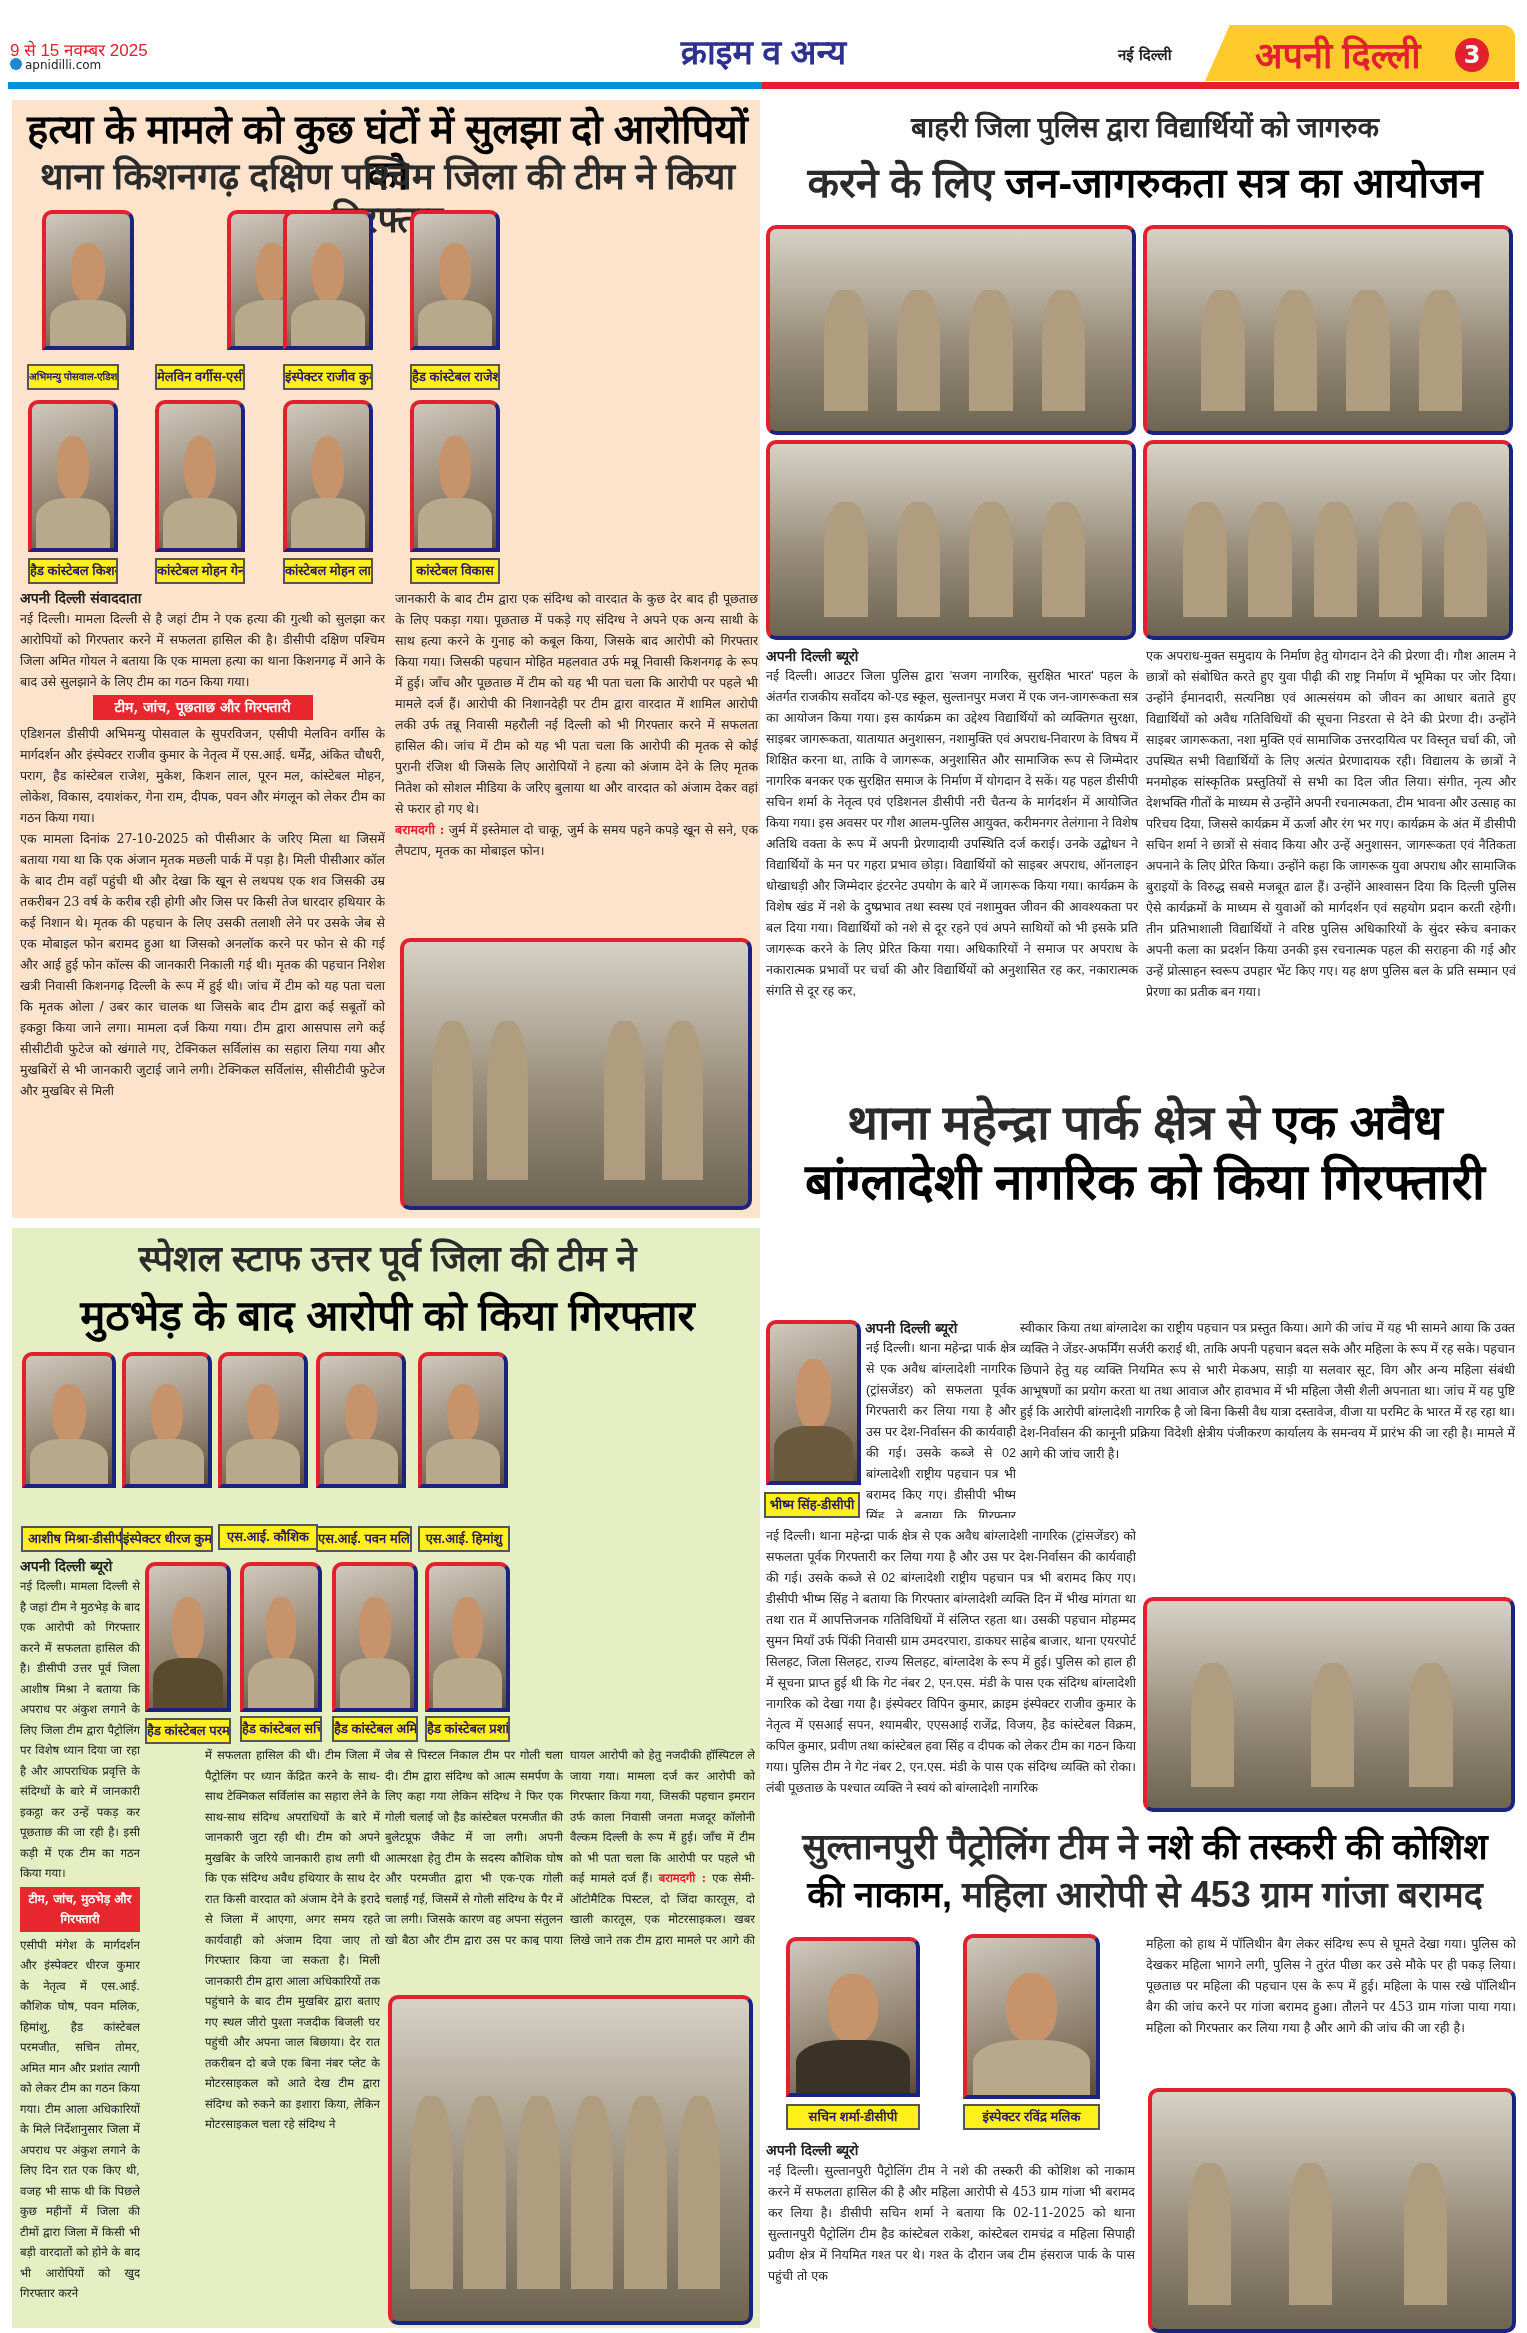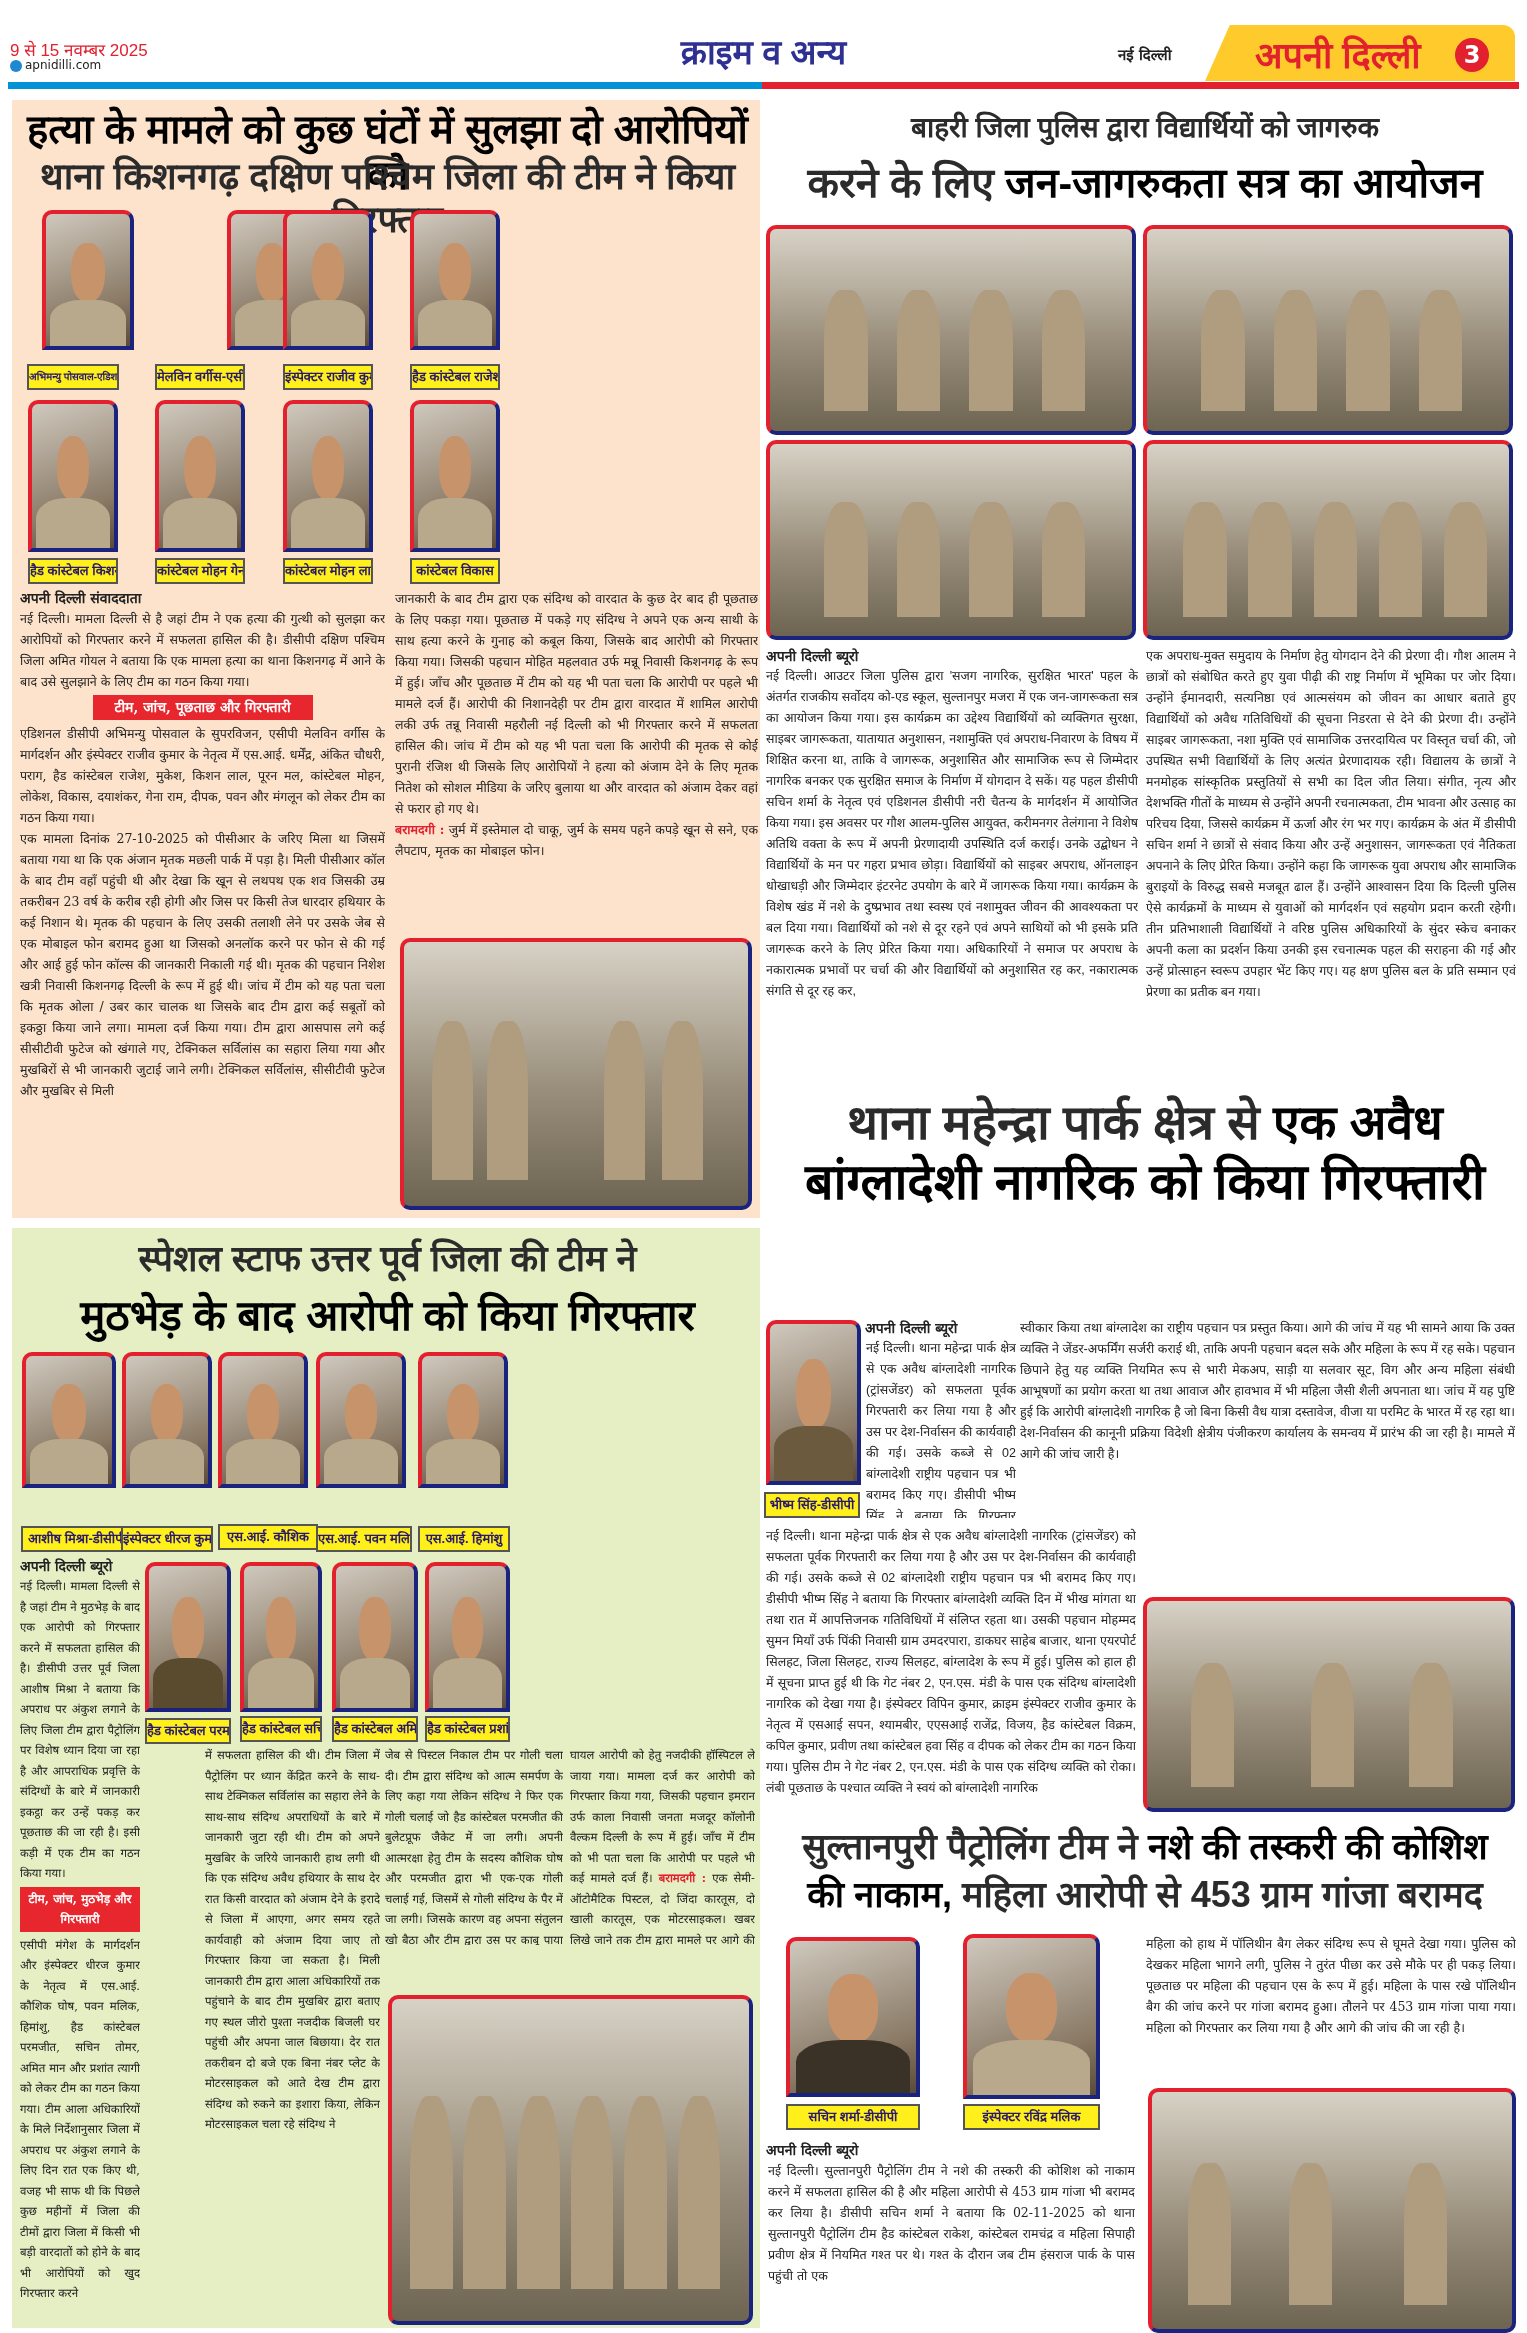--- a/index.html
+++ b/index.html
@@ -1,19 +1,19 @@
 <!DOCTYPE html>
 <html><head>
 <meta charset="utf-8">
 <style>
 *{box-sizing:border-box;margin:0;padding:0}
 body{width:1527px;height:2333px;background:#fff;font-family:"DejaVu Sans",sans-serif;position:relative;overflow:hidden;color:#222}
 .abs{position:absolute}
 .hdr-date{left:10px;top:38px;font-size:17px;font-weight:normal;color:#e2202e;font-family:"Liberation Sans",sans-serif}
-.hdr-site{left:10px;top:58px;font-size:12px;color:#222;display:flex;align-items:flex-end;gap:3px}
+.hdr-site{left:10px;top:58px;font-size:12px;color:#222;display:flex;align-items:flex-start;gap:3px}
 .globe{width:12px;height:12px;border-radius:50%;background:#1e88d0;display:inline-block}
 .hdr-section{left:0;width:1527px;top:33px;text-align:center;font-size:34px;font-weight:bold;color:#2e3192;letter-spacing:0px}
 .hdr-city{left:1118px;top:44px;font-size:15px;color:#222;font-weight:bold}
 .hdr-brand{left:1205px;top:25px;width:310px;height:56px;background:#ffcb2c;clip-path:polygon(8% 0,100% 0,100% 100%,0 100%);border-top-right-radius:12px}
 .hdr-brand-text{left:1255px;top:30px;font-size:36px;font-weight:bold;color:#e2202e;font-family:"Liberation Sans",sans-serif}
 .hdr-pagenum{left:1455px;top:38px;width:34px;height:34px;border-radius:50%;background:#e2202e;color:#fff;font-weight:bold;font-size:24px;text-align:center;line-height:34px}
 .bar-blue{left:8px;top:82px;width:754px;height:7px;background:#0093d8}
 .bar-red{left:762px;top:82px;width:757px;height:7px;background:#e2202e}
 
 .panel-peach{left:12px;top:100px;width:748px;height:1118px;background:#fde3cb}

